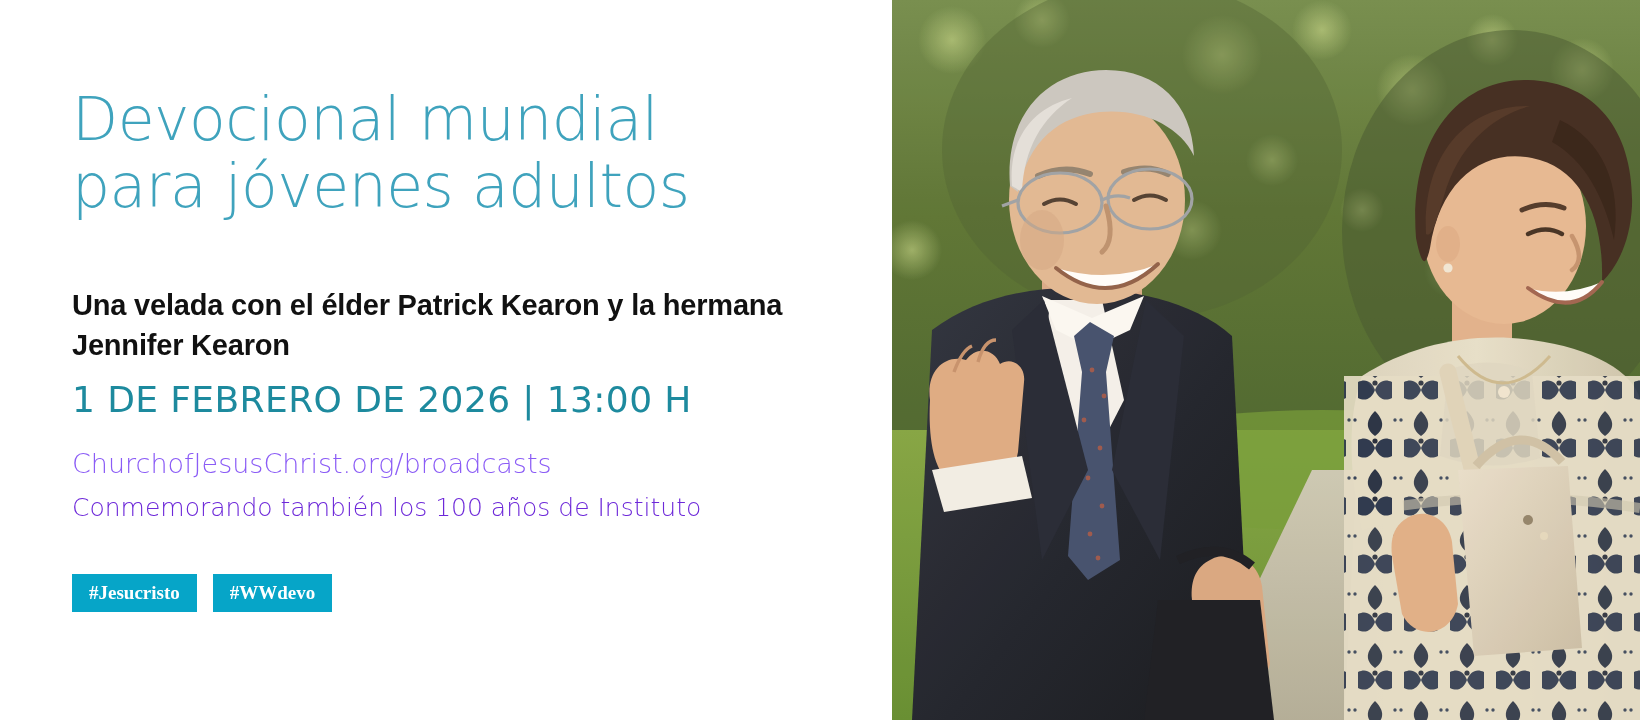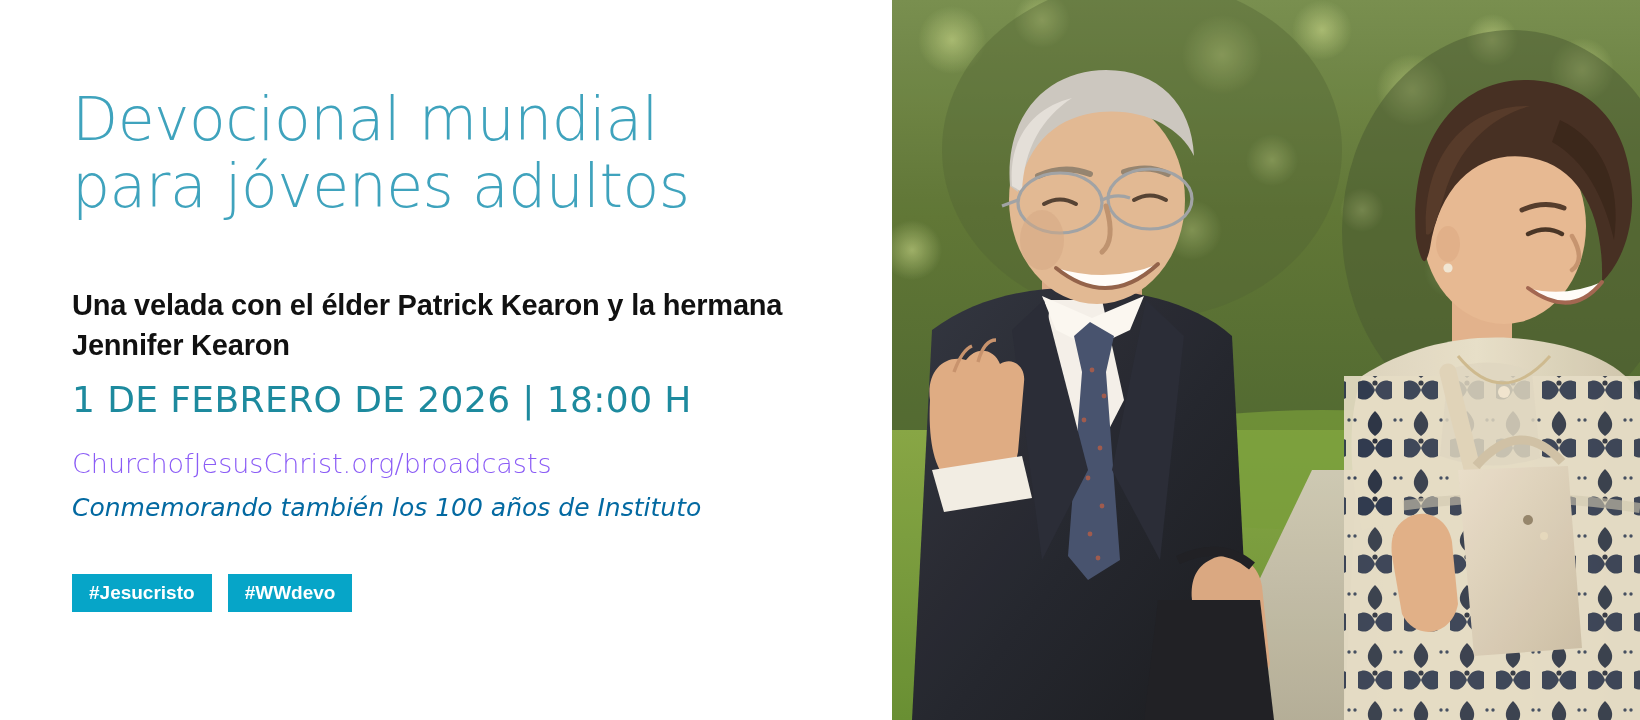--- a/index.html
+++ b/index.html
@@ -82,39 +82,38 @@
     font-weight: 300;
     font-size: 27px;
     line-height: 1.2;
   }
 
   .tagline {
     position: absolute;
     left: 72px;
     top: 492px;
     width: 780px;
-    color: #0369a1;
+    color: #6d28d9;
     font-family: "DejaVu Sans", sans-serif;
     font-weight: 300;
-    font-style: italic;
     font-size: 25px;
     line-height: 1.25;
   }
 
   .hashtags {
     position: absolute;
     left: 72px;
     top: 574px;
     display: flex;
     gap: 16px;
   }
   .chip {
     background: #06a5c8;
     color: #ffffff;
-    font-family: Liberation Sans, sans-serif;
+    font-family: Liberation Serif, serif;
     font-weight: bold;
     font-size: 19px;
     line-height: 1;
     padding: 11px 17px 12px 17px;
     height: 38px;
     box-sizing: border-box;
     display: flex;
     align-items: center;
     justify-content: center;
     white-space: nowrap;
@@ -136,21 +135,21 @@
 
 <div class="poster">
 
   <div class="text-panel">
 
     <div class="headline">Devocional mundial
 para jóvenes adultos</div>
 
     <div class="subhead">Una velada con el élder Patrick Kearon y la hermana Jennifer Kearon</div>
 
-    <div class="date-line">1 DE FEBRERO DE 2026 | 18:00 H</div>
+    <div class="date-line">1 DE FEBRERO DE 2026 | 13:00 H</div>
 
     <div class="url-line">ChurchofJesusChrist.org/broadcasts</div>
 
     <div class="tagline">Conmemorando también los 100 años de Instituto</div>
 
     <div class="hashtags">
       <div class="chip">#Jesucristo</div>
       <div class="chip">#WWdevo</div>
     </div>
   </div>

